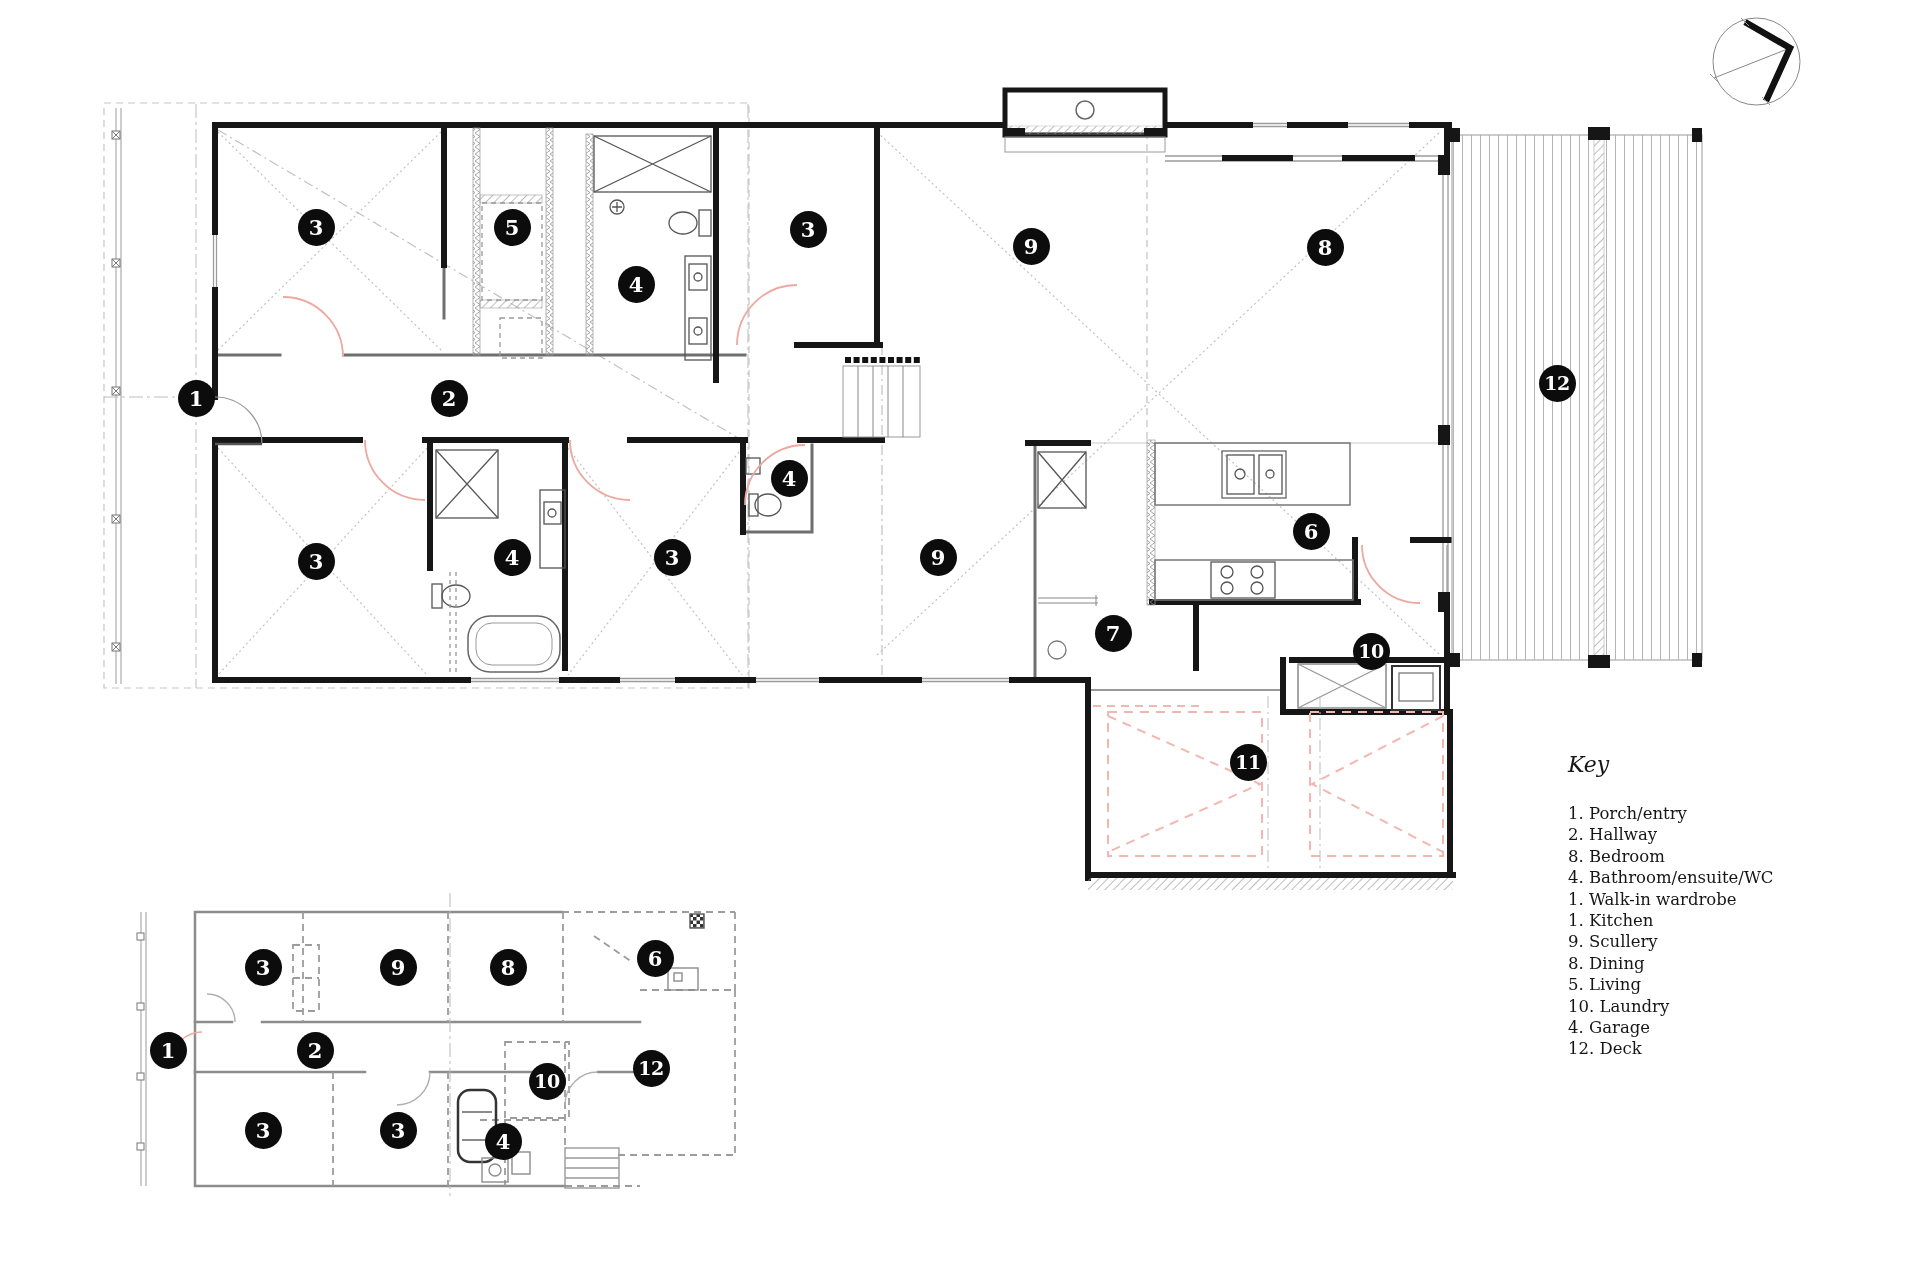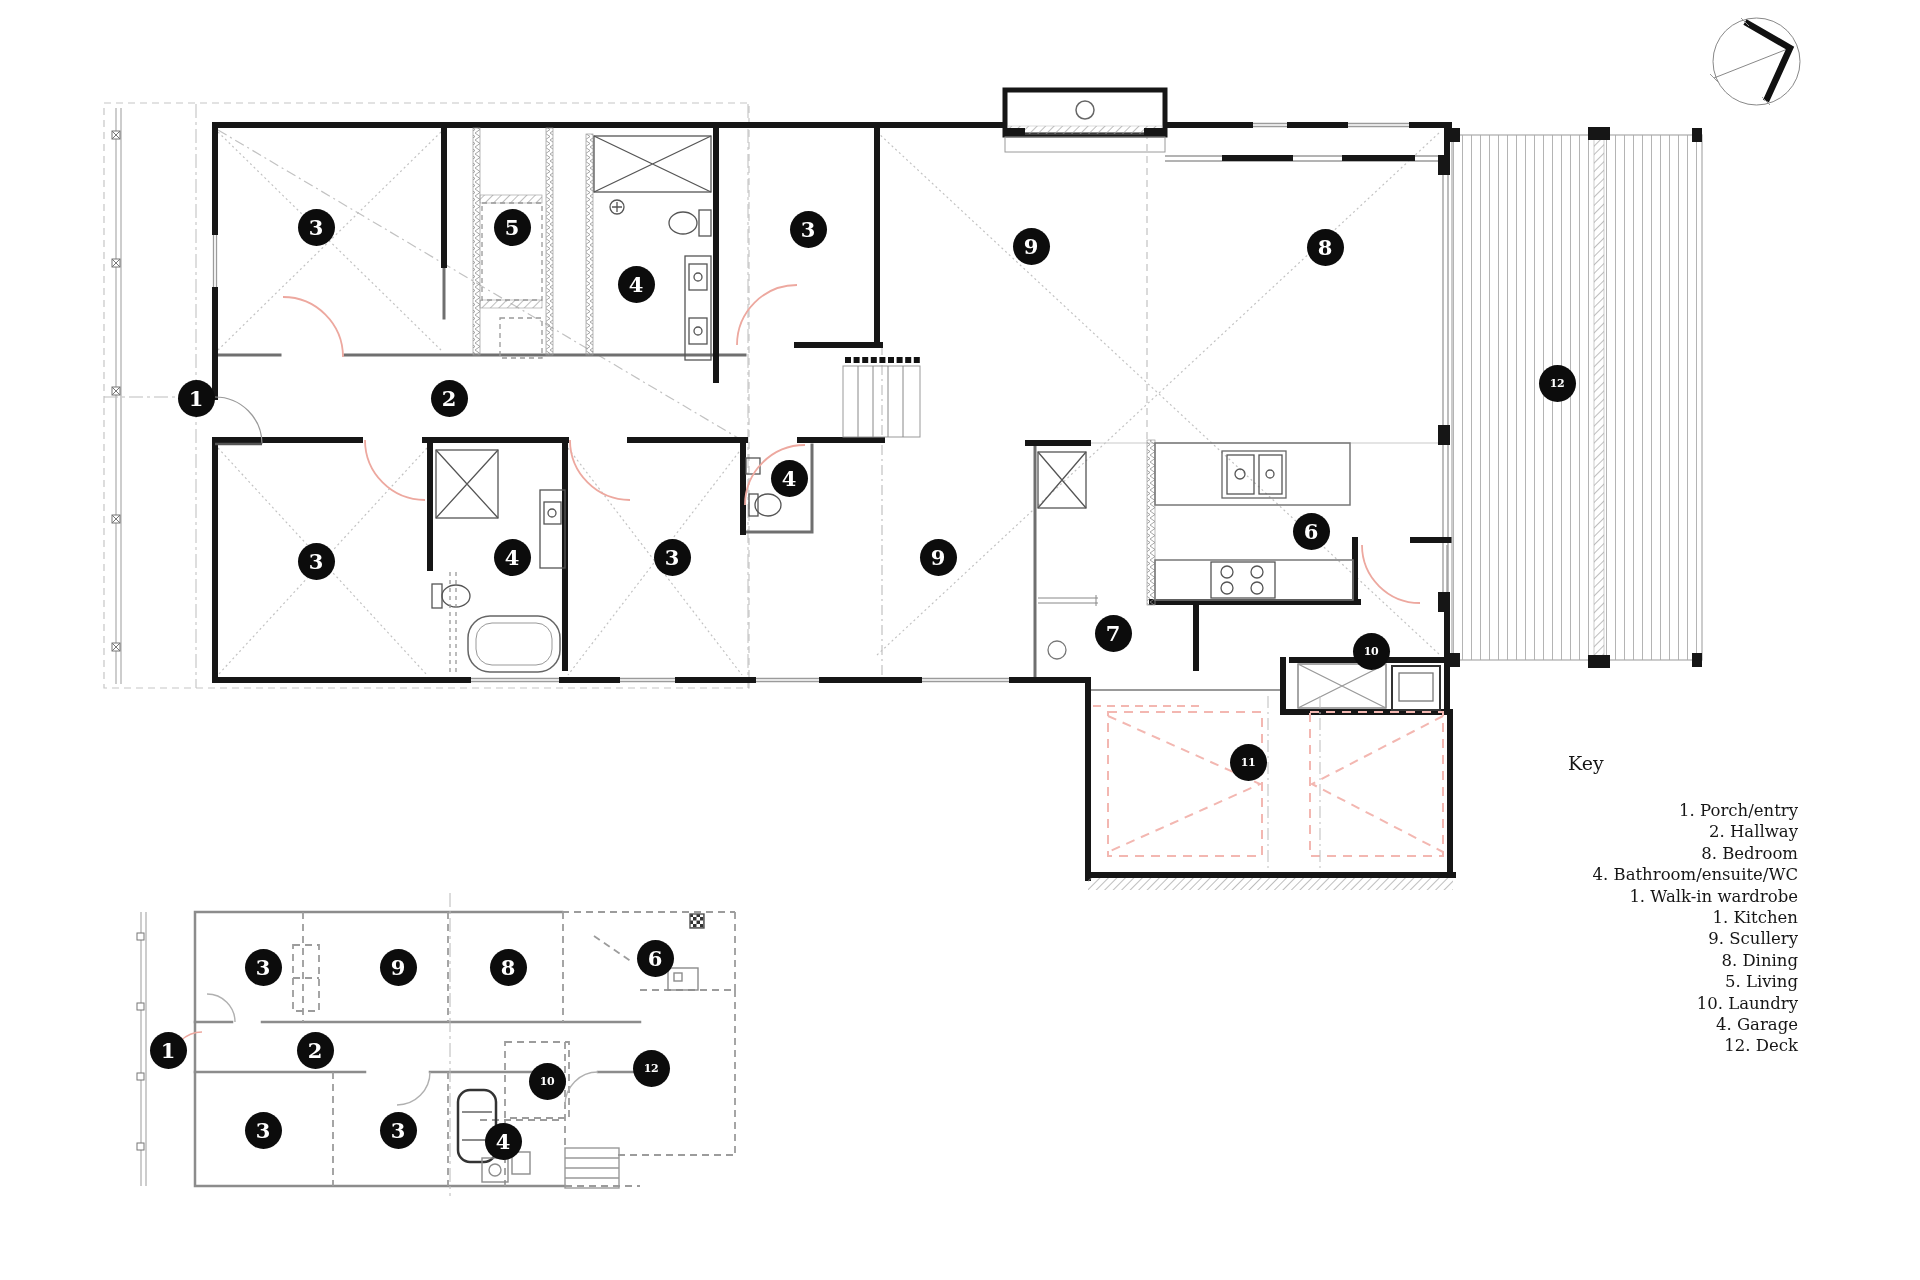--- a/index.html
+++ b/index.html
@@ -2,24 +2,24 @@
 <html><head>
 <meta charset="utf-8">
 <style>
   html,body{margin:0;padding:0;background:#fff;}
   .canvas{position:relative;width:1920px;height:1280px;background:#ffffff;overflow:hidden;
           font-family:"DejaVu Serif", serif;}
   .canvas svg{position:absolute;left:0;top:0;}
   .badge{position:absolute;width:37px;height:37px;border-radius:50%;background:#0c0c0c;color:#fff;
          display:flex;align-items:center;justify-content:center;
          font-family:"DejaVu Serif", serif;font-weight:bold;font-size:21px;line-height:1;z-index:5;}
-  .badge.two{font-size:11px;letter-spacing:-0.5px;}
+  .badge.two{font-size:19px;letter-spacing:-0.5px;}
   .key{position:absolute;left:1568px;top:752px;width:230px;color:#161616;z-index:4;}
-  .key-title{font-size:19px;margin:0 0 26px 0;}
-  .key ol{list-style:none;margin:0;padding:0;text-align:right;}
+  .key-title{font-size:22px;margin:0 0 26px 0;font-style:italic;}
+  .key ol{list-style:none;margin:0;padding:0;}
   .key li{font-size:16.5px;line-height:21.4px;white-space:nowrap;}
 </style>
 </head>
 <body>
 
 <div class="canvas">
 
 <svg width="1920" height="1280" viewBox="0 0 1920 1280">
   <defs>
     <pattern id="deckV" patternUnits="userSpaceOnUse" width="9" height="10">

